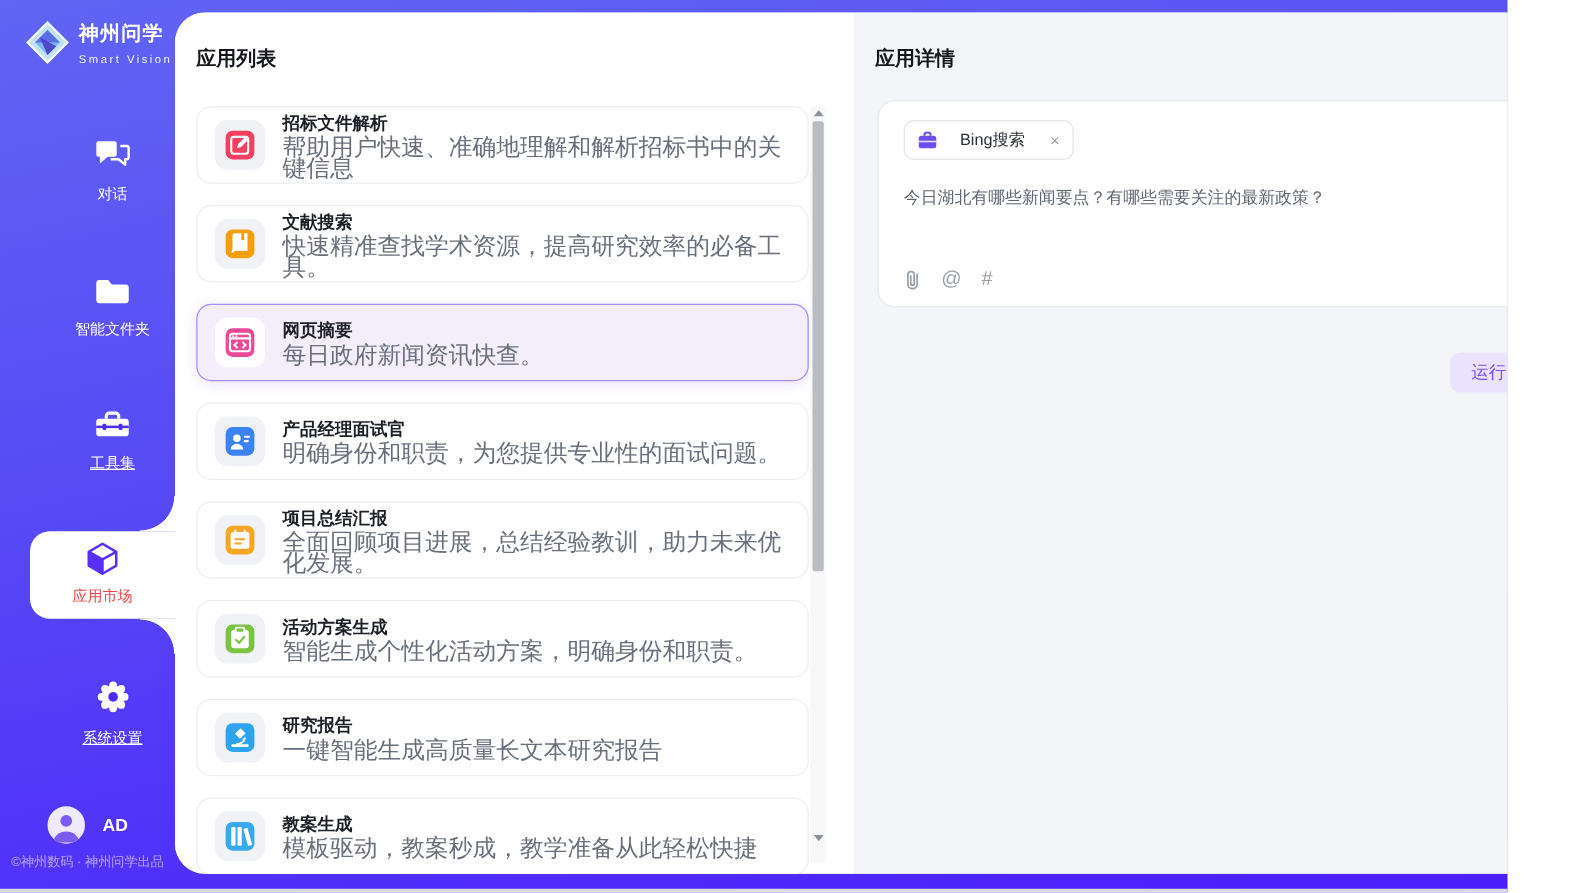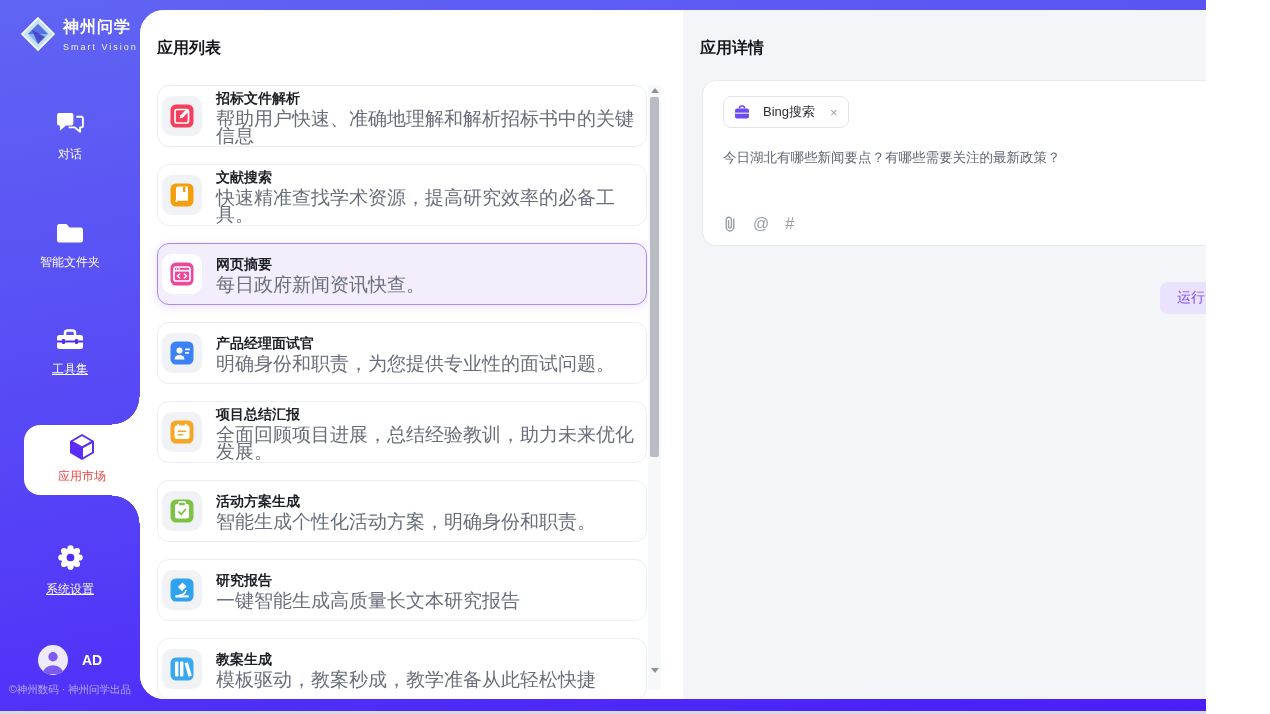--- a/index.html
+++ b/index.html
@@ -12,21 +12,21 @@
     position:relative;width:1206px;height:714px;overflow:hidden;
     background:linear-gradient(168deg,#6065f3 0%,#5748f6 45%,#4a1dfb 100%);
   }
   .bottom-edge{position:absolute;left:0;right:0;bottom:0;height:3px;background:#d9dade;}
 
   
   .sidebar{position:absolute;left:0;top:0;width:140px;height:711px;color:#fff;}
   .logo{position:absolute;left:20px;top:16px;display:flex;align-items:center;gap:7px;}
   .logo-text .cn{font-size:16px;font-weight:bold;letter-spacing:1px;line-height:18px;}
   .logo-text .en{font-size:9px;letter-spacing:2px;opacity:.92;}
-  .nav-item{position:absolute;left:0;width:140px;text-align:center;cursor:pointer;}
+  .nav-item{position:absolute;left:0;width:140px;text-align:center;cursor:pointer;padding-left:20px;}
   .nav-item .ni-icon{display:inline-block;}
   .nav-item .ni-label{display:block;margin-top:5px;font-size:12px;color:#fff;}
   .nav-item .u{text-decoration:underline;}
   
   .nav-tab{position:absolute;left:24px;top:425px;width:116px;height:70px;background:#fff;
     border-radius:16px 0 0 16px;text-align:center;cursor:pointer;}
   .nav-tab::before{content:"";position:absolute;right:0;top:-28px;width:28px;height:28px;
     background:radial-gradient(circle 28px at 0 0,rgba(0,0,0,0) 27px,#fff 27.6px);}
   .nav-tab::after{content:"";position:absolute;right:0;bottom:-28px;width:28px;height:28px;
     background:radial-gradient(circle 28px at 0 100%,rgba(0,0,0,0) 27px,#fff 27.6px);}
@@ -39,21 +39,21 @@
 
   
   .content{position:absolute;left:140px;top:10px;width:1100px;height:689px;
     border-radius:24px;background:#fff;overflow:hidden;display:flex;}
 
   
   .list-panel{position:relative;width:543px;height:100%;background:#fff;box-sizing:border-box;}
   .panel-title{padding:28px 0 0 17px;font-size:16px;font-weight:bold;color:#15171c;line-height:19px;}
   .cards{padding:28px 36px 0 17px;}
   .card{display:flex;align-items:center;gap:14px;height:60px;border:1px solid #ebedf0;
-    border-radius:12px;background:#fff;margin-bottom:17px;padding:0 4px;cursor:pointer;box-sizing:content-box;}
+    border-radius:12px;background:#fff;margin-bottom:17px;padding:0 14px;cursor:pointer;box-sizing:content-box;}
   .card.selected{background:#f3edfc;border:1px solid #a78bfa;box-shadow:0 2px 10px rgba(124,77,248,.16);}
   .icon-wrap{width:40px;height:40px;border-radius:10px;background:#f0f2f5;display:flex;
     align-items:center;justify-content:center;flex:none;}
   .card.selected .icon-wrap{background:#fff;}
   .card-title{font-size:14px;font-weight:bold;color:#1c1f25;line-height:18px;}
   .card-desc{font-size:19px;color:#686f7a;line-height:17px;margin-top:3px;}
   
   .scrollbar{position:absolute;top:75px;right:22px;width:13px;height:605px;background:#f7f8fa;
     border-radius:2px;}
   .sb-up{position:absolute;top:3px;left:2.5px;width:0;height:0;cursor:pointer;
@@ -61,21 +61,21 @@
   .sb-down{position:absolute;top:583px;left:2.5px;width:0;height:0;cursor:pointer;
     border-left:4px solid transparent;border-right:4px solid transparent;border-top:5px solid #8c929c;}
   .sb-thumb{position:absolute;top:12px;left:2px;width:9px;height:360px;background:#b9bcc2;
     border-radius:2px;cursor:pointer;}
 
   
   .detail-panel{position:relative;flex:1;height:100%;background:#f3f5f8;box-sizing:border-box;}
   .detail-title{padding:28px 0 0 17px;font-size:16px;font-weight:bold;color:#15171c;line-height:19px;}
   .input-card{position:relative;margin:23px 18px 0 19px;height:166px;background:#fff;
     border:1px solid #e8e9ee;border-radius:14px;box-sizing:border-box;padding:15px 20px;}
-  .chip{display:inline-flex;align-items:center;gap:13px;height:30px;padding:0 10px;
+  .chip{display:inline-flex;align-items:center;gap:18px;height:30px;padding:0 10px;
     border:1px solid #e3e4e8;border-radius:8px;background:#fff;cursor:pointer;}
   .chip .chip-icon{color:#6d4df2;display:flex;}
   .chip .chip-label{font-size:13px;color:#2a2d34;}
   .chip .chip-close{font-size:13px;color:#9aa0a8;margin-left:2px;cursor:pointer;line-height:1;}
   .query{margin-top:20px;font-size:13.5px;color:#5f6672;line-height:19px;cursor:text;}
   .input-toolbar{position:absolute;left:20px;bottom:13px;display:flex;align-items:center;gap:16px;}
   .tb-icon{color:#9aa0a8;font-size:16px;line-height:16px;cursor:pointer;display:flex;align-items:center;}
   .run-row{display:flex;justify-content:flex-end;margin:36px 18px 0 0;}
   .run-btn{background:#ebe3fd;color:#7c4df8;font-size:14px;border:none;border-radius:8px;
     padding:7px 17px;cursor:pointer;font-family:inherit;}

